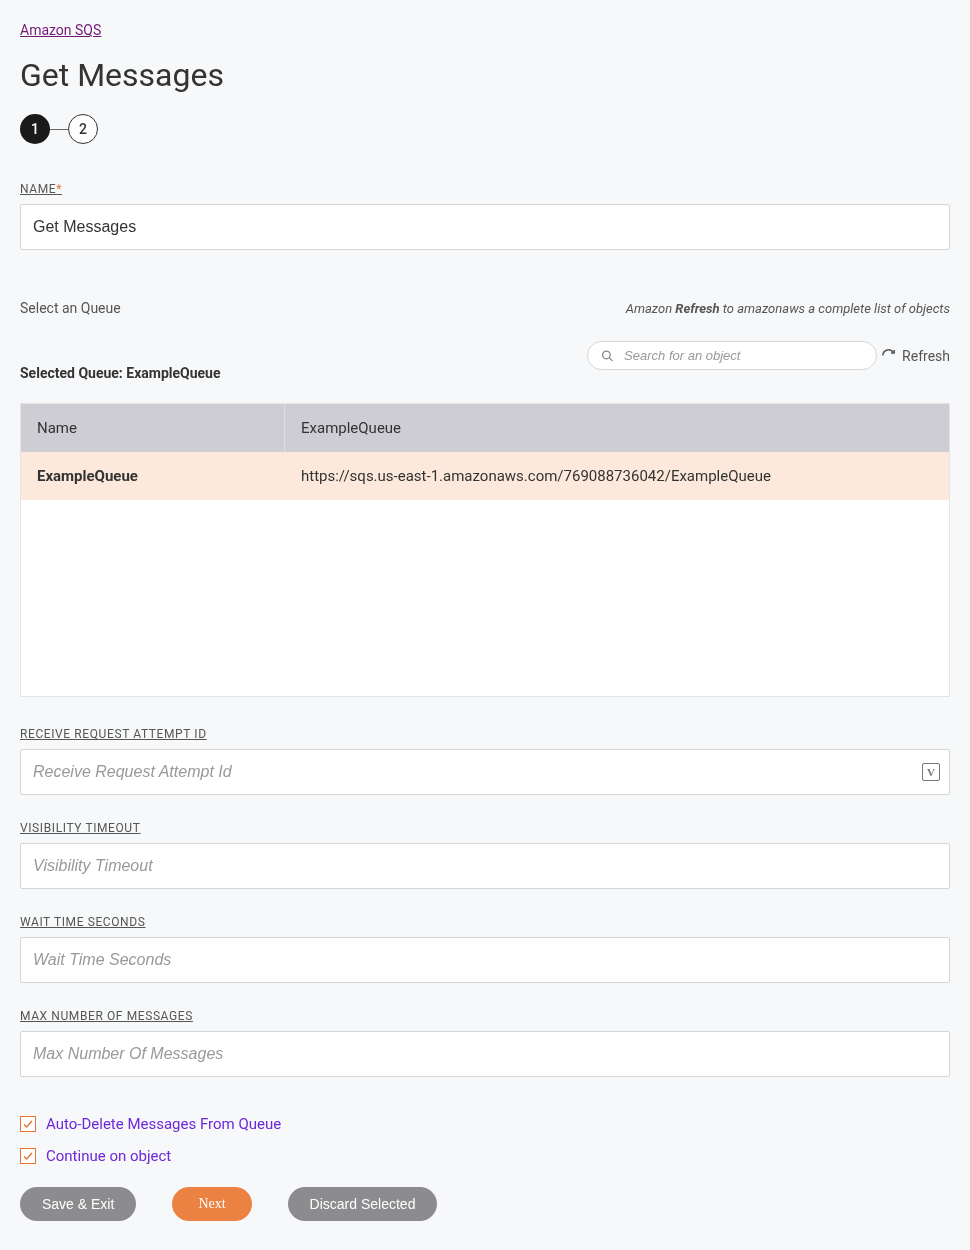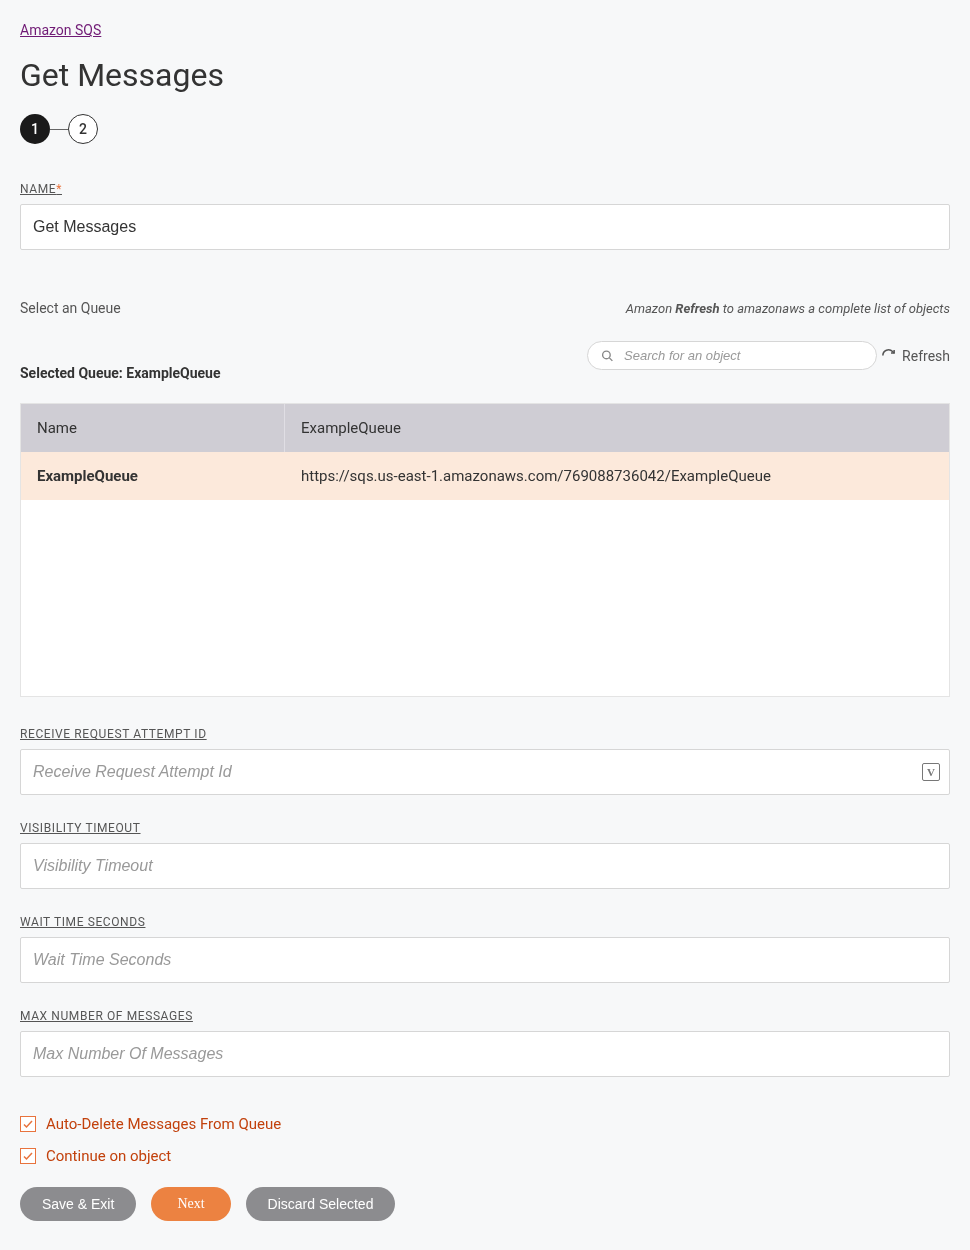--- a/index.html
+++ b/index.html
@@ -171,34 +171,34 @@
     border-radius: 2px;
     display: flex; align-items: center; justify-content: center;
     font-size: 11px; font-weight: 700; color: #777;
     font-family: Georgia, serif;
   }
   .checkbox-row {
     display: flex;
     align-items: center;
     gap: 10px;
     font-size: 15px;
-    color: #c2410c;
+    color: #6d28d9;
     margin-bottom: 14px;
     cursor: pointer;
   }
   .checkbox {
     width: 16px; height: 16px;
     border: 1px solid #e8733d;
     background: #fff;
     display: flex; align-items: center; justify-content: center;
   }
   .checkmark { width: 12px; height: 12px; color: #e8733d; }
   .button-row {
     display: flex;
-    gap: 15px;
+    gap: 36px;
     margin-top: 22px;
   }
   .btn {
     border: none;
     border-radius: 20px;
     padding: 9px 22px;
     font-size: 14px;
     color: #fff;
     cursor: pointer;
     font-weight: 400;

